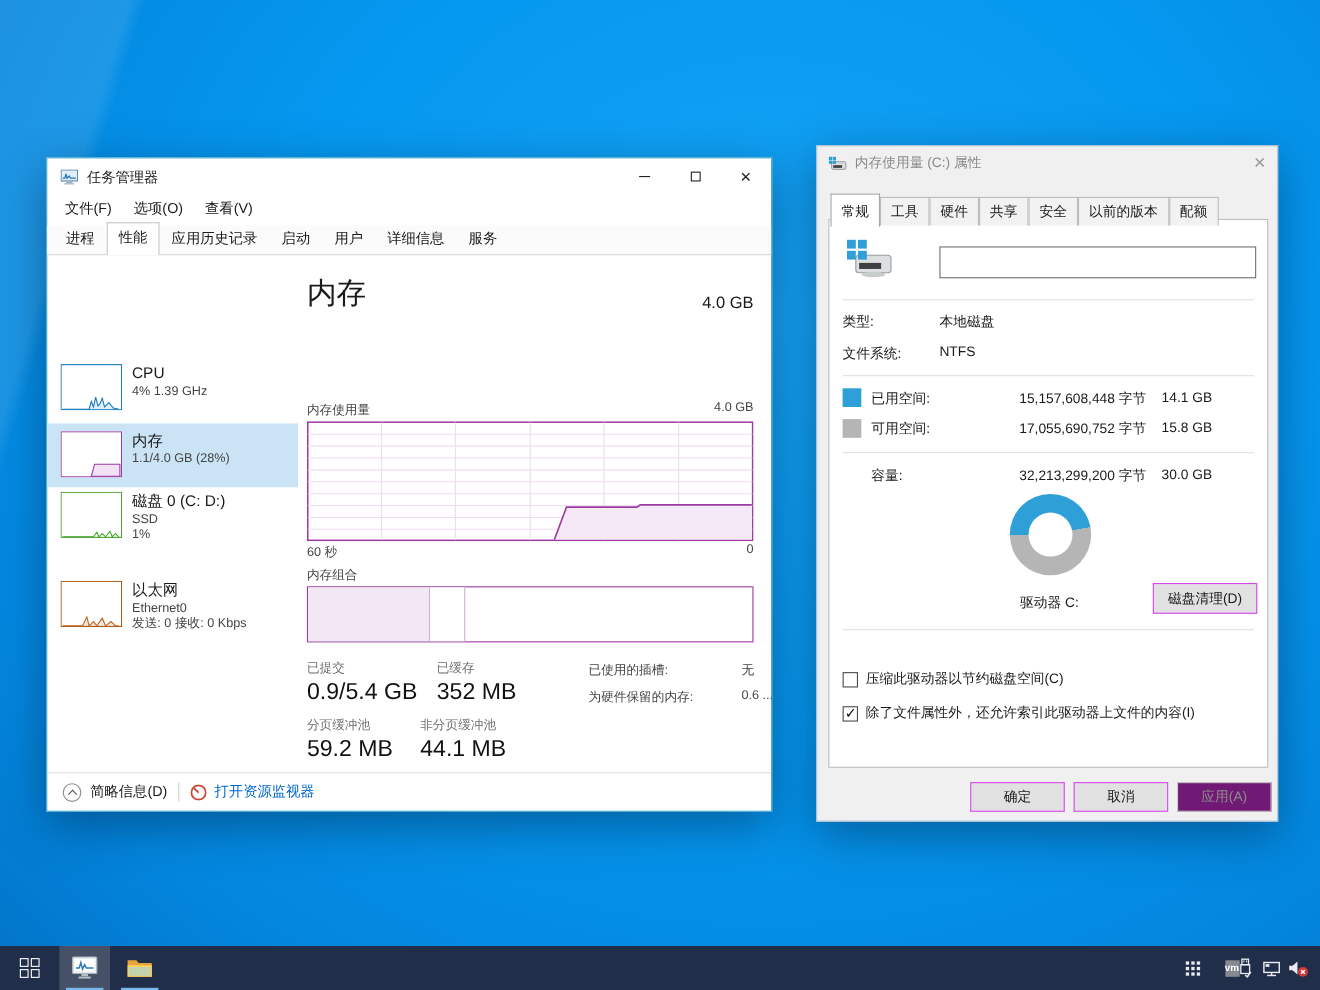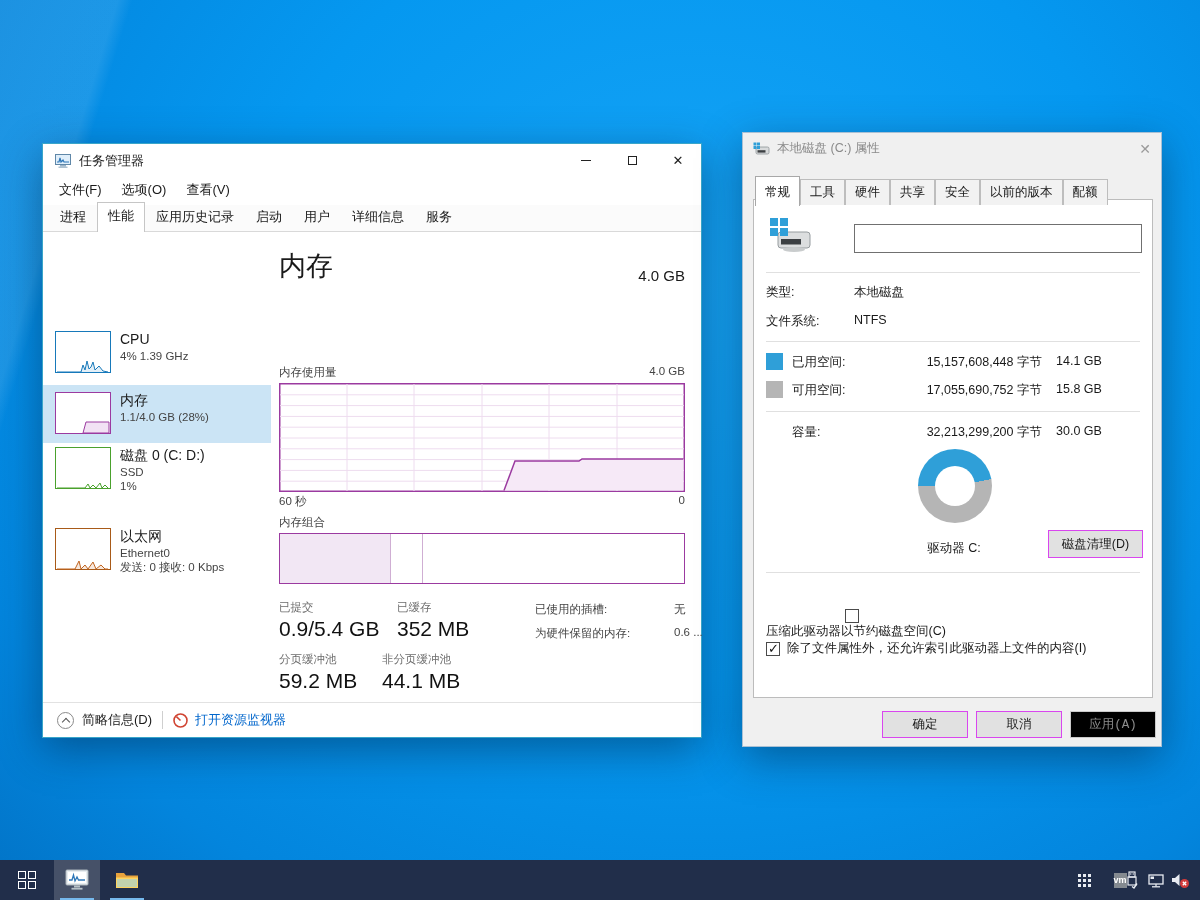--- a/index.html
+++ b/index.html
@@ -83,21 +83,21 @@
            background:conic-gradient(from 270deg, #2f9fd8 0 47%, #b5b5b5 47% 100%); }
   .donut::after { content:""; position:absolute; left:17px; top:17px; width:40px; height:40px; border-radius:50%; background:#fff; }
   .drive-label { position:absolute; left:120px; top:340px; width:160px; text-align:center; font-size:12.5px; }
   .btn { background:#e1e1e1; border:1px solid #d946ef; font-size:12.5px; font-family:inherit; color:#1a1a1a; }
   .cleanup { position:absolute; left:294px; top:330px; width:95px; height:28px; }
   .pcheck { position:absolute; left:12px; display:flex; align-items:center; font-size:12.5px; }
   .box { width:14px; height:14px; border:1px solid #4a4a4a; background:#fff; margin-right:7px; position:relative; flex:none; }
   .box.checked::after { content:"✓"; position:absolute; left:1px; top:-2px; font-size:13px; color:#111; }
   .dlg-buttons { position:absolute; left:0; top:578px; width:100%; }
   .dlg-btn { position:absolute; width:86px; height:27px; }
-  .dlg-btn.disabled { color:#8d8d8d; background:#000000; border-color:#c9c9c9;font-family:Liberation Mono, monospace; }
+  .dlg-btn.disabled { color:#8d8d8d; background:#701a75; border-color:#c9c9c9; }
 
   
   #taskbar { position:absolute; left:0; bottom:0; width:1200px; height:40px; background:#212e4a; display:flex; align-items:center; }
   .tb-btn { height:40px; display:flex; align-items:center; justify-content:center; position:relative; }
   .tb-btn.active { background:rgba(255,255,255,.17); }
   .tb-underline { position:absolute; left:6px; right:6px; bottom:0; height:2px; background:#76b9ed; }
   .start-grid { display:grid; grid-template-columns:8px 8px; grid-template-rows:8px 8px; gap:2px; }
   .start-grid i { border:1.4px solid #fff; display:block; }
   .tray { margin-left:auto; display:flex; align-items:center; height:100%; padding-right:8px; }
   .tray-item { width:24px; height:40px; display:flex; align-items:center; justify-content:center; }
@@ -278,21 +278,21 @@
     <svg width="17" height="14" viewBox="0 0 17 14">
         <rect x="3" y="5" width="13" height="7" rx="1.5" fill="#d8dadb" stroke="#8e9497" stroke-width="0.8"></rect>
         <rect x="4.5" y="8.2" width="8" height="2.4" fill="#3c4043"></rect>
         <g fill="#2f9fd8">
           <rect x="0.5" y="0.5" width="3" height="3"></rect>
           <rect x="4" y="0.5" width="3" height="3"></rect>
           <rect x="0.5" y="4" width="3" height="3"></rect>
           <rect x="4" y="4" width="3" height="3"></rect>
         </g>
       </svg>
-    <span class="ttl">本地磁盘 (C:) 属性</span>
+    <span class="ttl">内存使用量 (C:) 属性</span>
     <span class="close">✕</span>
   </div>
   <div class="tabstrip">
     <span class="tab sel">常规</span>
     <span class="tab">工具</span>
     <span class="tab">硬件</span>
     <span class="tab">共享</span>
     <span class="tab">安全</span>
     <span class="tab">以前的版本</span>
     <span class="tab">配额</span>
@@ -336,21 +336,21 @@
     <span class="prow" style="left:38px;top:224px;">容量:</span>
     <span class="bytes" style="left:98px;top:224px;">32,213,299,200 字节</span>
     <span class="gbs" style="left:302px;top:224px;">30.0 GB</span>
 
     <div class="donut"></div>
     <span class="drive-label">驱动器 C:</span>
     <button class="btn cleanup">磁盘清理(D)</button>
 
     <div class="sep" style="top:372px;"></div>
 
-    <div class="pcheck" style="top:409px;flex-direction:column;">
+    <div class="pcheck" style="top:409px;">
       <span class="box"></span>
       <span>压缩此驱动器以节约磁盘空间(C)</span>
     </div>
     <div class="pcheck" style="top:440px;">
       <span class="box checked"></span>
       <span>除了文件属性外，还允许索引此驱动器上文件的内容(I)</span>
     </div>
   </div>
 
   <div class="dlg-buttons">

